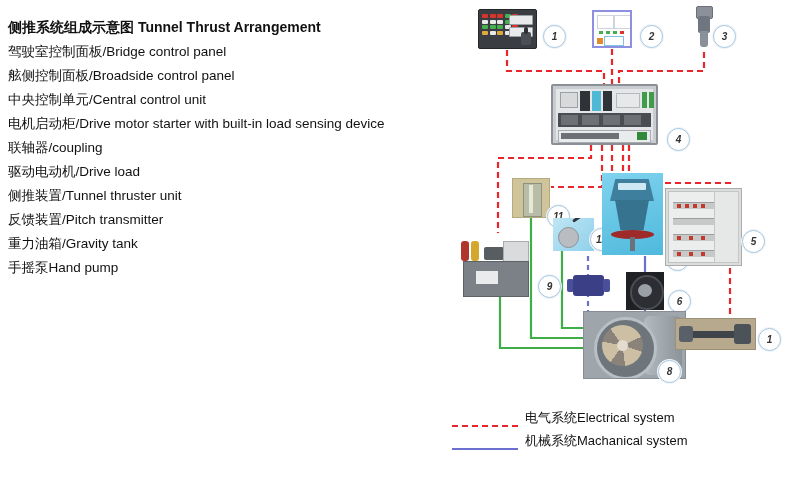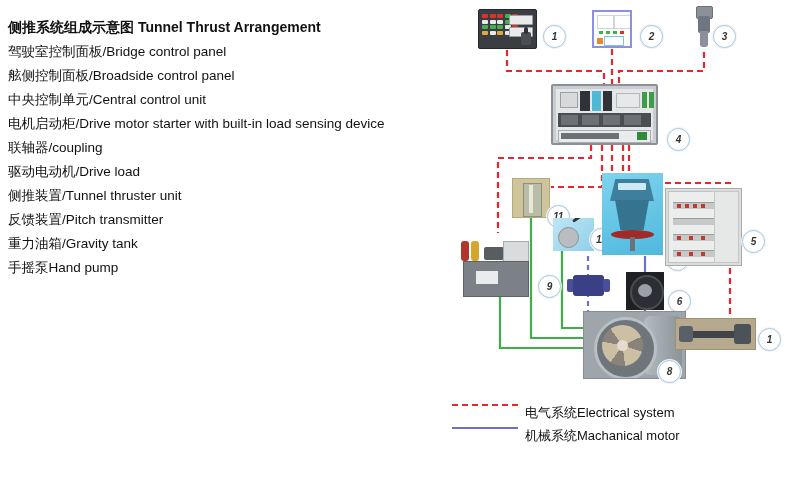--- a/index.html
+++ b/index.html
@@ -121,21 +121,21 @@
       background:linear-gradient(90deg,#b4bbc0,#8d9499);}
 
   
   #n10{left:220px;top:318px;width:81px;height:32px;background:#b6a98e;border:1px solid #9c9077;}
   #n10 .rod{position:absolute;left:6px;top:12px;width:62px;height:7px;background:#3e444a;border-radius:3px;}
   #n10 .e1{position:absolute;left:3px;top:7px;width:14px;height:16px;background:#596068;border-radius:3px;}
   #n10 .e2{position:absolute;right:4px;top:5px;width:17px;height:20px;background:#4b5258;border-radius:3px;}
 
   
   #legend{position:absolute;left:452px;top:404px;}
-  #legend .lrow{display:flex;align-items:flex-start;height:23px;}
+  #legend .lrow{display:flex;align-items:flex-end;height:23px;}
   #legend .sw{width:66px;height:0;margin-right:7px;}
   #legend .sw.dash{border-top:2.5px dashed #e8262b;}
   #legend .sw.solid-green{border-top:2px solid #3fae48;}
   #legend .sw.solid-blue{border-top:2px solid #6a6fd0;}
   #legend .ltxt{font-size:13px;color:#111;white-space:nowrap;}
 </style>
 </head>
 <body>
 
 <div id="text-list">
@@ -347,15 +347,15 @@
 
 </div>
 
 <div id="legend">
   <div class="lrow">
     <span class="sw dash"></span>
     <span class="ltxt">电气系统Electrical system</span>
   </div>
   <div class="lrow">
     <span class="sw solid-blue"></span>
-    <span class="ltxt">机械系统Machanical motor</span>
+    <span class="ltxt">机械系统Machanical system</span>
   </div>
 </div>
 
 </body></html>

